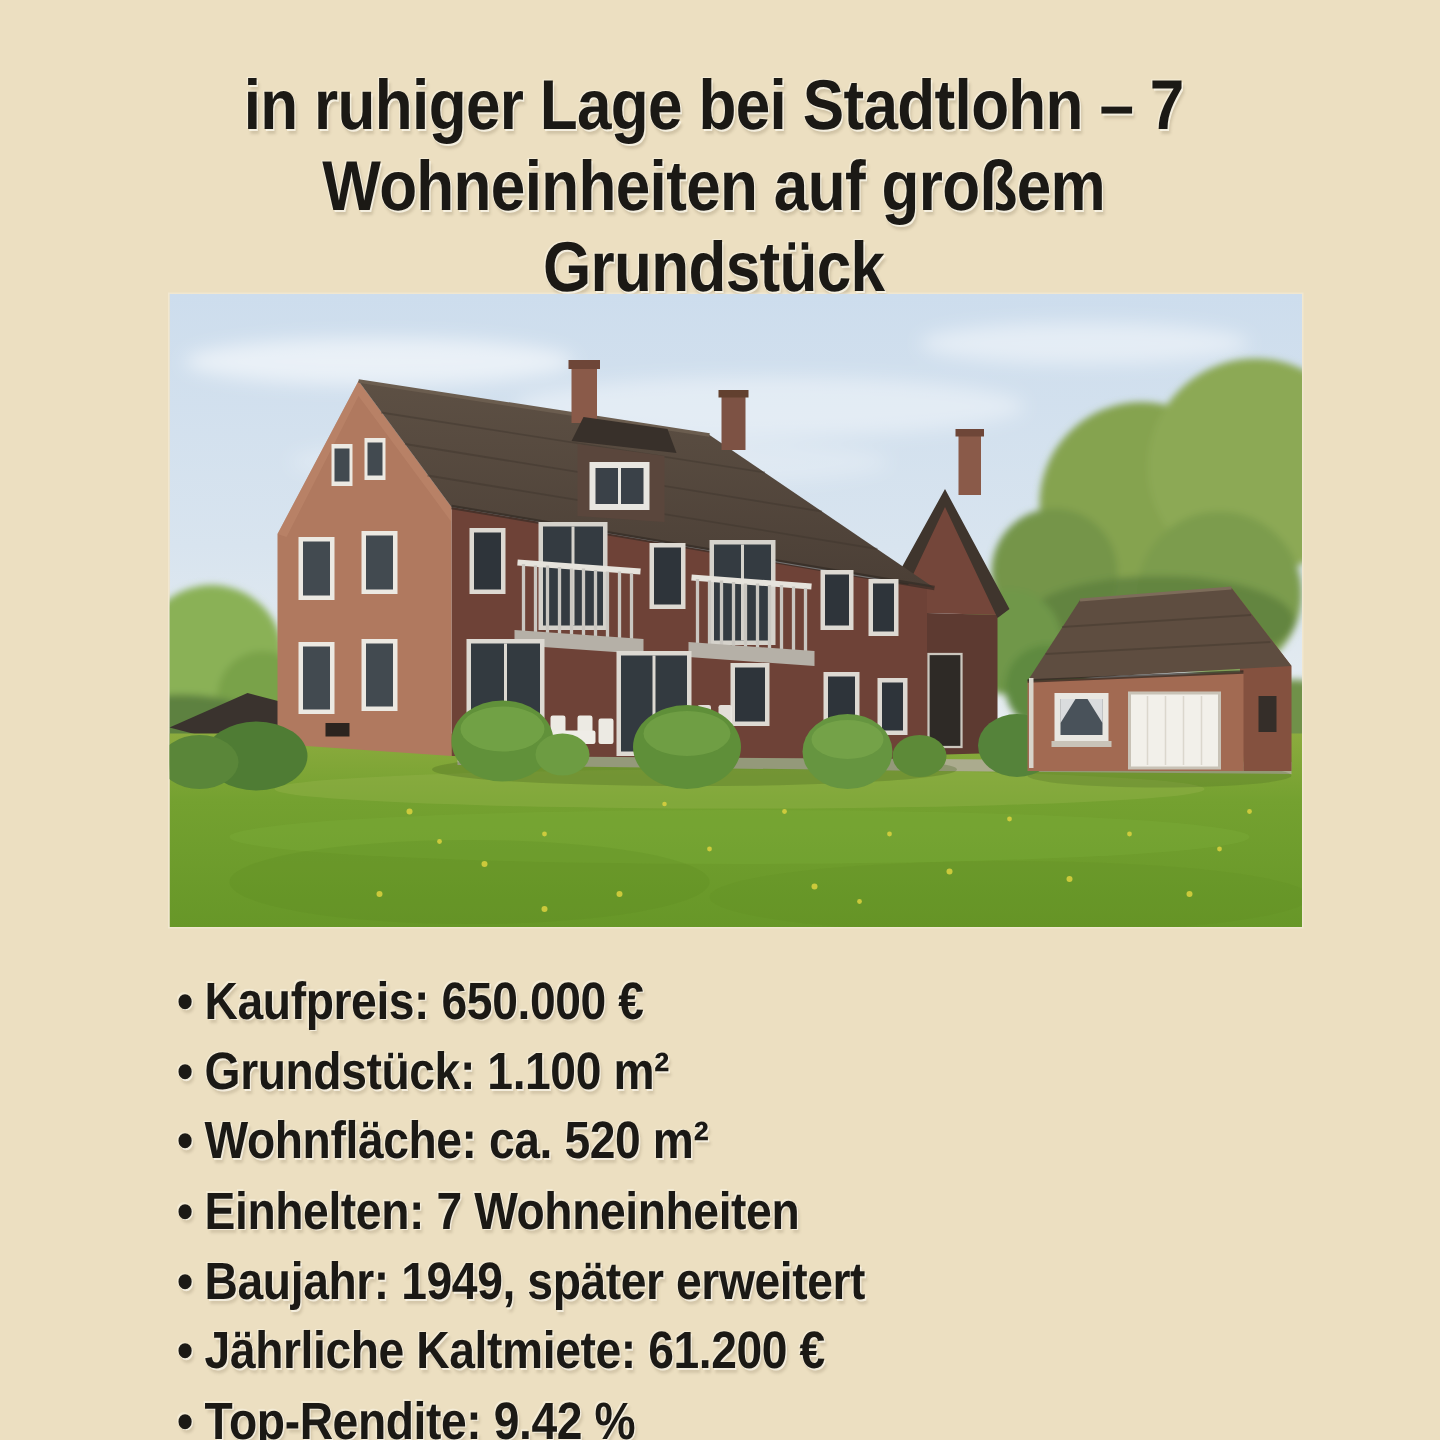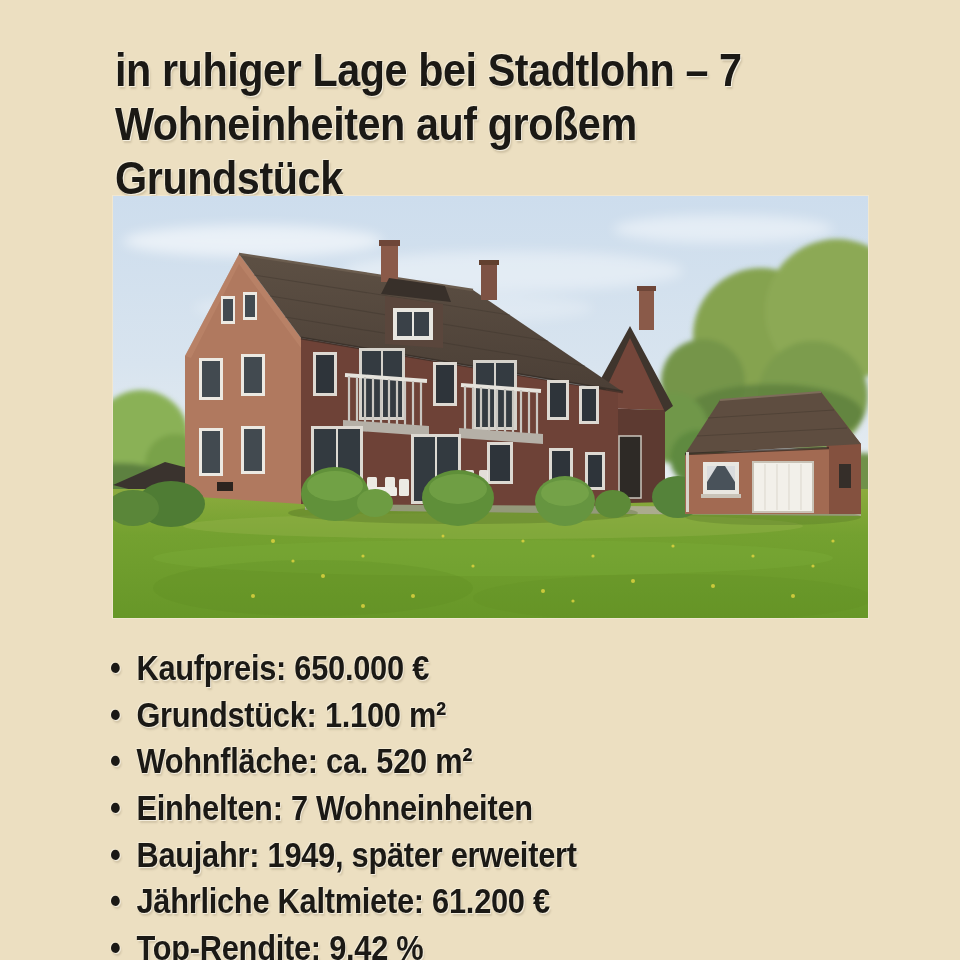--- a/index.html
+++ b/index.html
@@ -1,21 +1,21 @@
 <!DOCTYPE html>
 <html><head>
 <meta charset="utf-8">
 <style>
   html,body{margin:0;padding:0;}
   body{
     width:960px;height:960px;overflow:hidden;position:relative;
     background:#ecdfc1;
     font-family:"Liberation Sans",sans-serif;
   }
-  .canvas{position:absolute;inset:0;}
+  .canvas{position:absolute;inset:0;text-align:center;}
   .title{
     position:absolute;left:115px;top:12px;width:820px;
     font-weight:700;font-size:47px;line-height:54px;color:#1b1915;
     letter-spacing:-0.5px;
     transform:scaleX(.88);transform-origin:left top;
     text-shadow:1px 1px 0 rgba(255,252,242,.75),-1px -1px 0 rgba(255,252,242,.45),2px 3px 2px rgba(115,100,75,.22);
   }
   .title .tline{display:block;white-space:nowrap;}
   .photo-frame{
     position:absolute;left:113px;top:196px;width:755px;height:422px;

